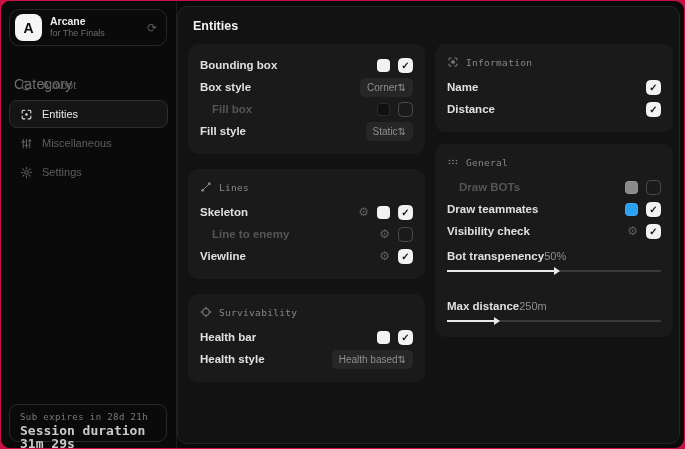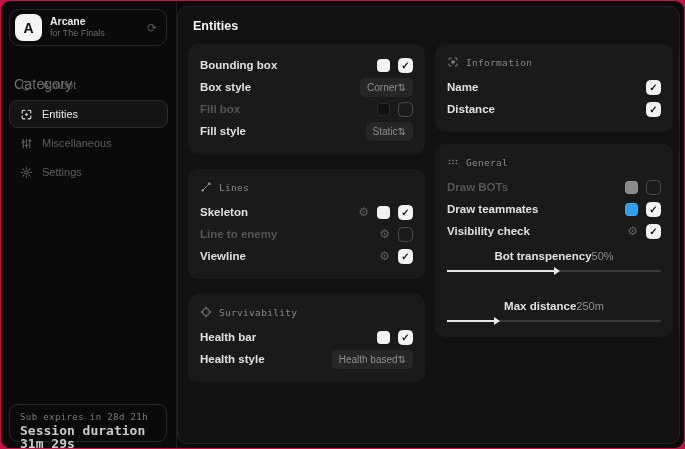--- a/index.html
+++ b/index.html
@@ -27,35 +27,35 @@
   
   .main { position:absolute; left:176px; top:5px; right:4px; bottom:4px; background:#121212; border:1px solid #242424; border-radius:10px; }
   .page-title { position:absolute; left:15px; top:12px; font-size:12.5px; font-weight:bold; color:#f2f2f2; }
   .col-left  { position:absolute; left:10px;  top:37px; width:237px; display:flex; flex-direction:column; gap:15px; }
   .col-right { position:absolute; left:257px; top:37px; width:238px; display:flex; flex-direction:column; gap:12px; }
 
   .card { background:#1a1a1a; border-radius:10px; padding:10px 12px 12px; }
   .card-h { display:flex; align-items:center; gap:7px; color:#878787; font-family:"DejaVu Sans Mono", monospace; font-size:9.5px; letter-spacing:.3px; margin:2px 0 8px; }
   .row { height:22px; display:flex; align-items:center; }
   .lbl { font-size:11.5px; color:#e0e0e0; font-weight:bold; }
-  .row.dim .lbl { color:#555555; }
+  .row.dim .lbl { color:#555555;margin-left:12px; }
   .ctrls { margin-left:auto; display:flex; align-items:center; gap:8px; }
 
   .swatch { width:13px; height:13px; border-radius:4px; border:1px solid rgba(255,255,255,.10); cursor:pointer; }
   .cb { width:15px; height:15px; border-radius:4.5px; border:1.5px solid #4b4b4b; display:flex; align-items:center; justify-content:center; cursor:pointer; background:transparent; }
   .cb i { font-style:normal; font-size:10px; font-weight:bold; color:#121212; display:none; }
   .cb.checked { background:#f2f2f2; border-color:#f2f2f2; }
   .cb.checked i { display:block; }
   .gear { color:#5e5e5e; font-size:12px; cursor:pointer; line-height:1; }
   .dd { height:19px; background:#262626; border:none; border-radius:5px; color:#8f8f8f; font-size:10px; display:flex; align-items:center; gap:0; padding:0 7px; cursor:pointer; font-family:"Liberation Sans", sans-serif; }
   .dd i { font-style:normal; font-size:10px; }
 
   .slider-group { margin-top:4px; }
   .slider-group + .slider-group { margin-top:24px; }
-  .sl-head { display:flex; justify-content:center; align-items:center; height:20px; }
+  .sl-head { display:flex; justify-content:flex-start; align-items:center; height:20px; }
   .sl-value { font-size:11px; color:#8f8f8f; }
   .track { position:relative; height:2px; background:#3a3a3a; border-radius:1px; margin:4px 0 3px; cursor:pointer; }
   .fill { position:absolute; left:0; top:0; height:2px; background:#e8e8e8; }
   .fill::after { content:""; position:absolute; right:-6px; top:-3px; border-left:6px solid #e8e8e8; border-top:4px solid transparent; border-bottom:4px solid transparent; }
   svg { stroke:currentColor; fill:none; stroke-width:2; stroke-linecap:round; stroke-linejoin:round; }
 </style>
 </head>
 <body>
 
 <div class="stage">

